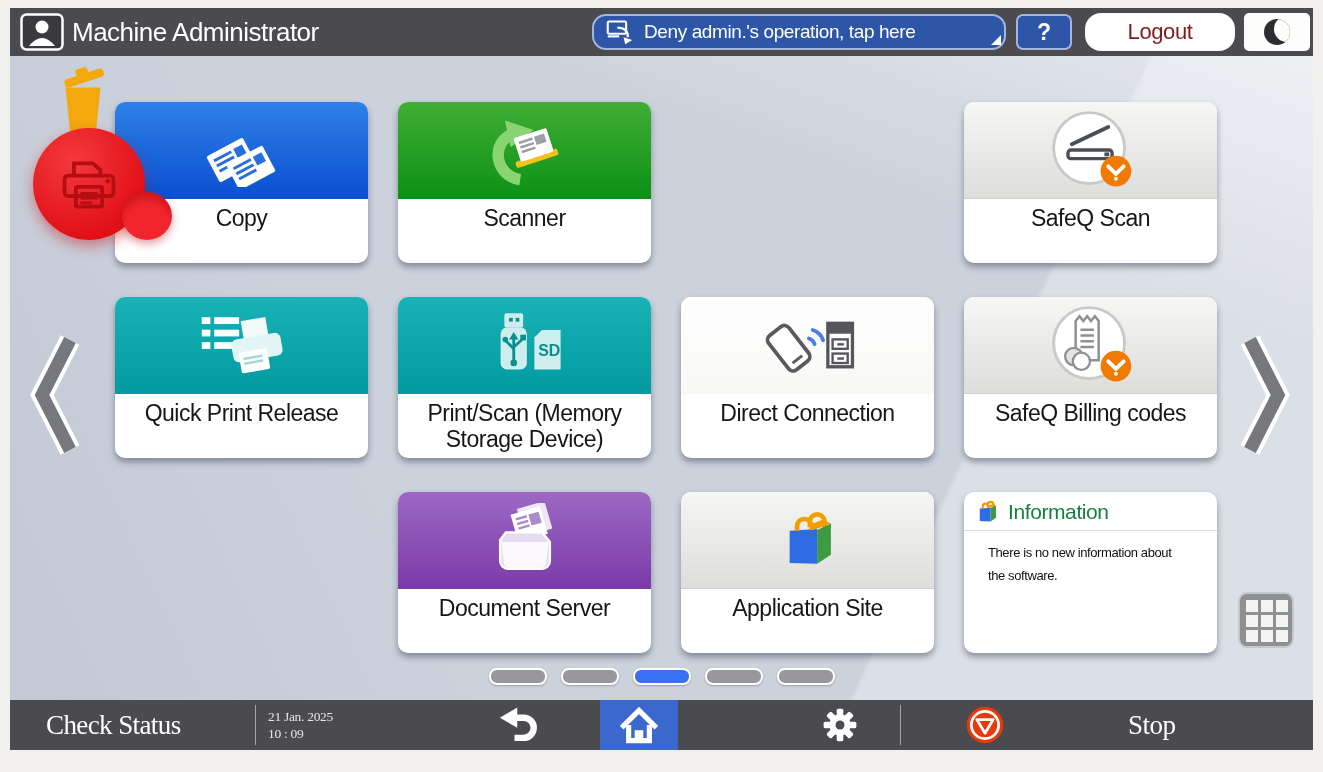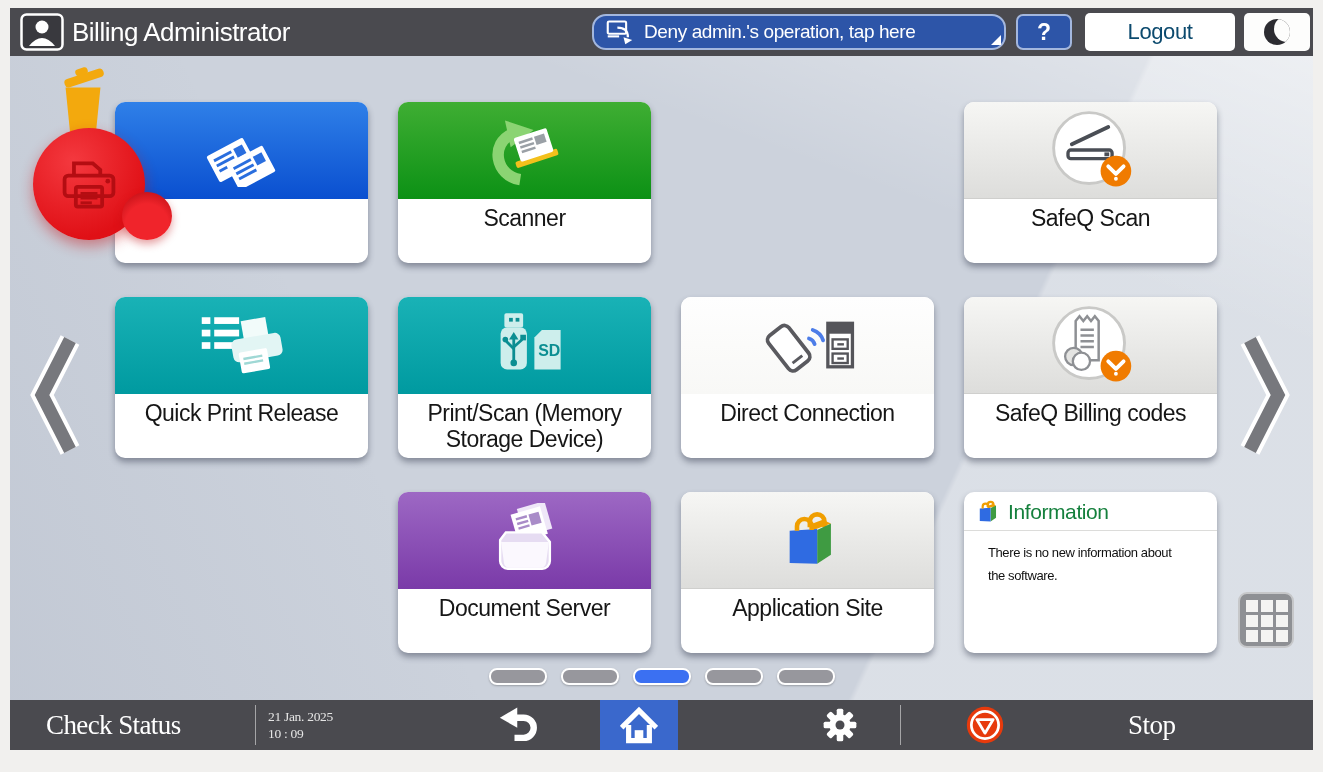--- a/index.html
+++ b/index.html
@@ -6,21 +6,21 @@
   body{background:#f1f0ee;font-family:"Liberation Sans",sans-serif;-webkit-font-smoothing:antialiased;}
   .stage{position:relative;width:1323px;height:772px;overflow:hidden;background:#f1f0ee;}
 
   
   .topbar{position:absolute;left:10px;top:8px;width:1303px;height:48px;background:#4a4a4f;z-index:5;}
   .chip{position:absolute;left:10px;top:5px;width:44px;height:38px;cursor:pointer;}
   .uname{position:absolute;left:62px;top:0;height:48px;line-height:48px;color:#fff;font-size:26px;letter-spacing:-0.5px;white-space:nowrap;}
   .banner{position:absolute;left:582px;top:6px;width:414px;height:36px;box-sizing:border-box;background:#2d55a8;border:2px solid #a3b7de;border-radius:14px;display:flex;align-items:center;gap:10px;padding:0 12px;color:#fff;font-size:19px;letter-spacing:-0.4px;cursor:pointer;}
   .banner::after{content:"";position:absolute;right:3px;bottom:3px;width:0;height:0;border-left:10px solid transparent;border-bottom:10px solid #fff;}
   .helpbtn{position:absolute;left:1006px;top:6px;width:56px;height:36px;box-sizing:border-box;background:#2d55a8;border:2px solid #a3b7de;border-radius:7px;color:#fff;font-size:23px;font-weight:bold;display:flex;align-items:center;justify-content:center;cursor:pointer;}
-  .logoutbtn{position:absolute;left:1075px;top:5px;width:150px;height:38px;background:#fff;border-radius:5px;color:#0c4a6e;font-size:22px;display:flex;align-items:center;justify-content:center;letter-spacing:-0.4px;cursor:pointer;}
+  .logoutbtn{position:absolute;left:1075px;top:5px;width:150px;height:38px;background:#fff;border-radius:16px;color:#7f1d1d;font-size:22px;display:flex;align-items:center;justify-content:center;letter-spacing:-0.4px;cursor:pointer;}
   .moonbtn{position:absolute;left:1234px;top:5px;width:66px;height:38px;background:#fdfdfc;border-radius:5px;display:flex;align-items:center;justify-content:center;cursor:pointer;}
   .moon{width:26px;height:26px;border-radius:50%;background:#2c2c31;position:relative;overflow:hidden;}
   .moon::after{content:"";position:absolute;left:10px;top:-3px;width:26px;height:26px;border-radius:50%;background:#fdfdfc;}
 
   
   .main{position:absolute;left:10px;top:56px;width:1303px;height:644px;background:#ccd2dc;overflow:hidden;}
   .main::before{content:"";position:absolute;inset:0;pointer-events:none;z-index:1;
     background:
       linear-gradient(200deg, rgba(255,255,255,.5), rgba(255,255,255,0) 26%),
       linear-gradient(115deg, rgba(255,255,255,0) 71%, rgba(255,255,255,.30) 71.4%),
@@ -76,21 +76,21 @@
 <div class="stage">
 
   <div class="topbar">
     <div class="chip">
       <svg viewBox="0 0 44 38" width="44" height="38">
         <rect x="1.5" y="1.5" width="41" height="35" rx="5" fill="#39393e" stroke="#fff" stroke-width="2.5"></rect>
         <circle cx="22" cy="14" r="6.5" fill="#fff"></circle>
         <path d="M9 33 q13 -16 26 0 z" fill="#fff"></path>
       </svg>
     </div>
-    <div class="uname">Billing Administrator</div>
+    <div class="uname">Machine Administrator</div>
 
     <div class="banner">
       <svg viewBox="0 0 32 32" width="28" height="28">
         <rect x="2" y="4" width="21" height="14" rx="1.5" fill="none" stroke="#fff" stroke-width="2.4"></rect>
         <path d="M2 21 h13" stroke="#fff" stroke-width="2.4"></path>
         <path d="M13 11 c9 0 12 4 12 11" fill="none" stroke="#fff" stroke-width="2.6"></path>
         <polygon points="20,22 30,25 22,30" fill="#fff"></polygon>
       </svg>
       <span>Deny admin.'s operation, tap here</span>
     </div>
@@ -150,20 +150,21 @@
             <rect x="10" y="24" width="42" height="30" rx="2" fill="#fff"></rect>
             <g fill="#2a6ede">
                 <rect x="15" y="30" width="20" height="3"></rect>
                 <rect x="15" y="36" width="20" height="3"></rect>
                 <rect x="15" y="42" width="20" height="3"></rect>
                 <rect x="38" y="30" width="10" height="10"></rect>
               </g>
           </g>
         </svg>
       </div>
+      <div class="tlabel">Copy</div>
     </div>
 
     <div class="tile" style="left:388px;top:46px">
       <div class="band band-scanner">
         <svg viewBox="0 0 90 76" width="86" height="74">
           <path d="M40 68 C14 64 8 30 32 20" fill="none" stroke="#8bd473" stroke-width="12"></path>
           <polygon points="24,6 54,16 30,34" fill="#8bd473"></polygon>
           <g transform="rotate(-18 58 44)">
             <rect x="34" y="42" width="46" height="7" rx="2" fill="#f3c01c"></rect>
             <rect x="40" y="18" width="36" height="26" rx="2" fill="#fff"></rect>

